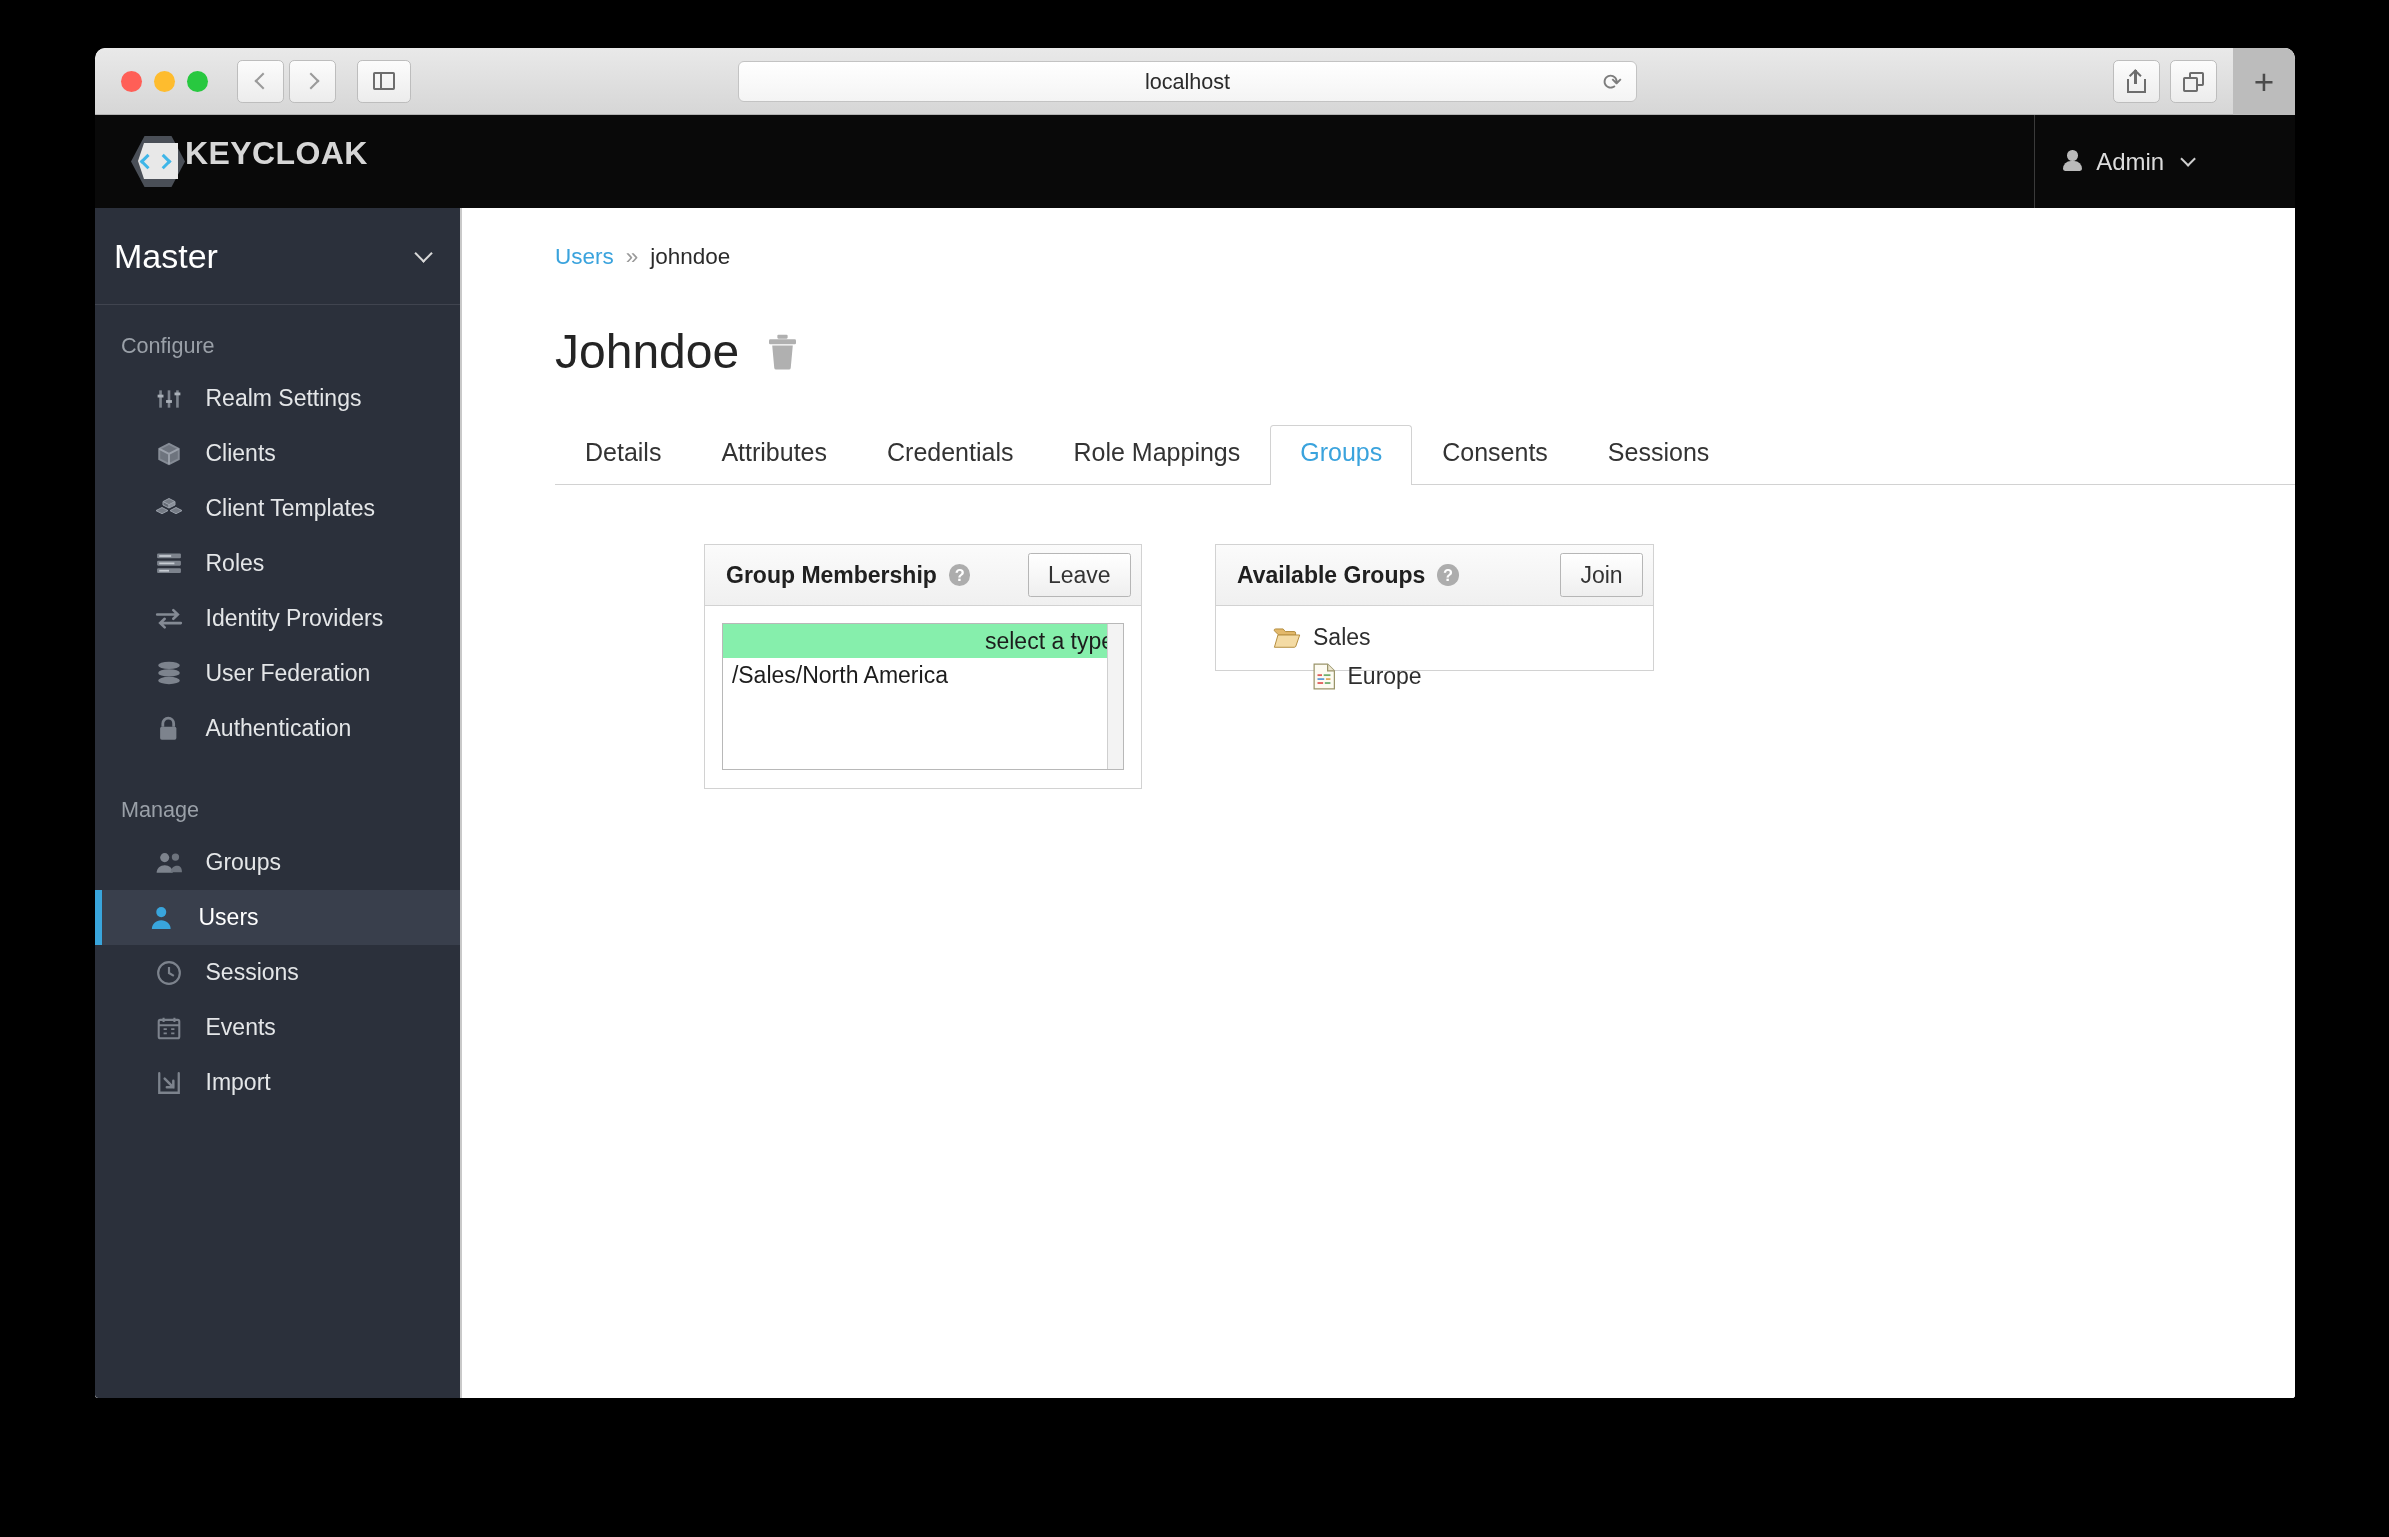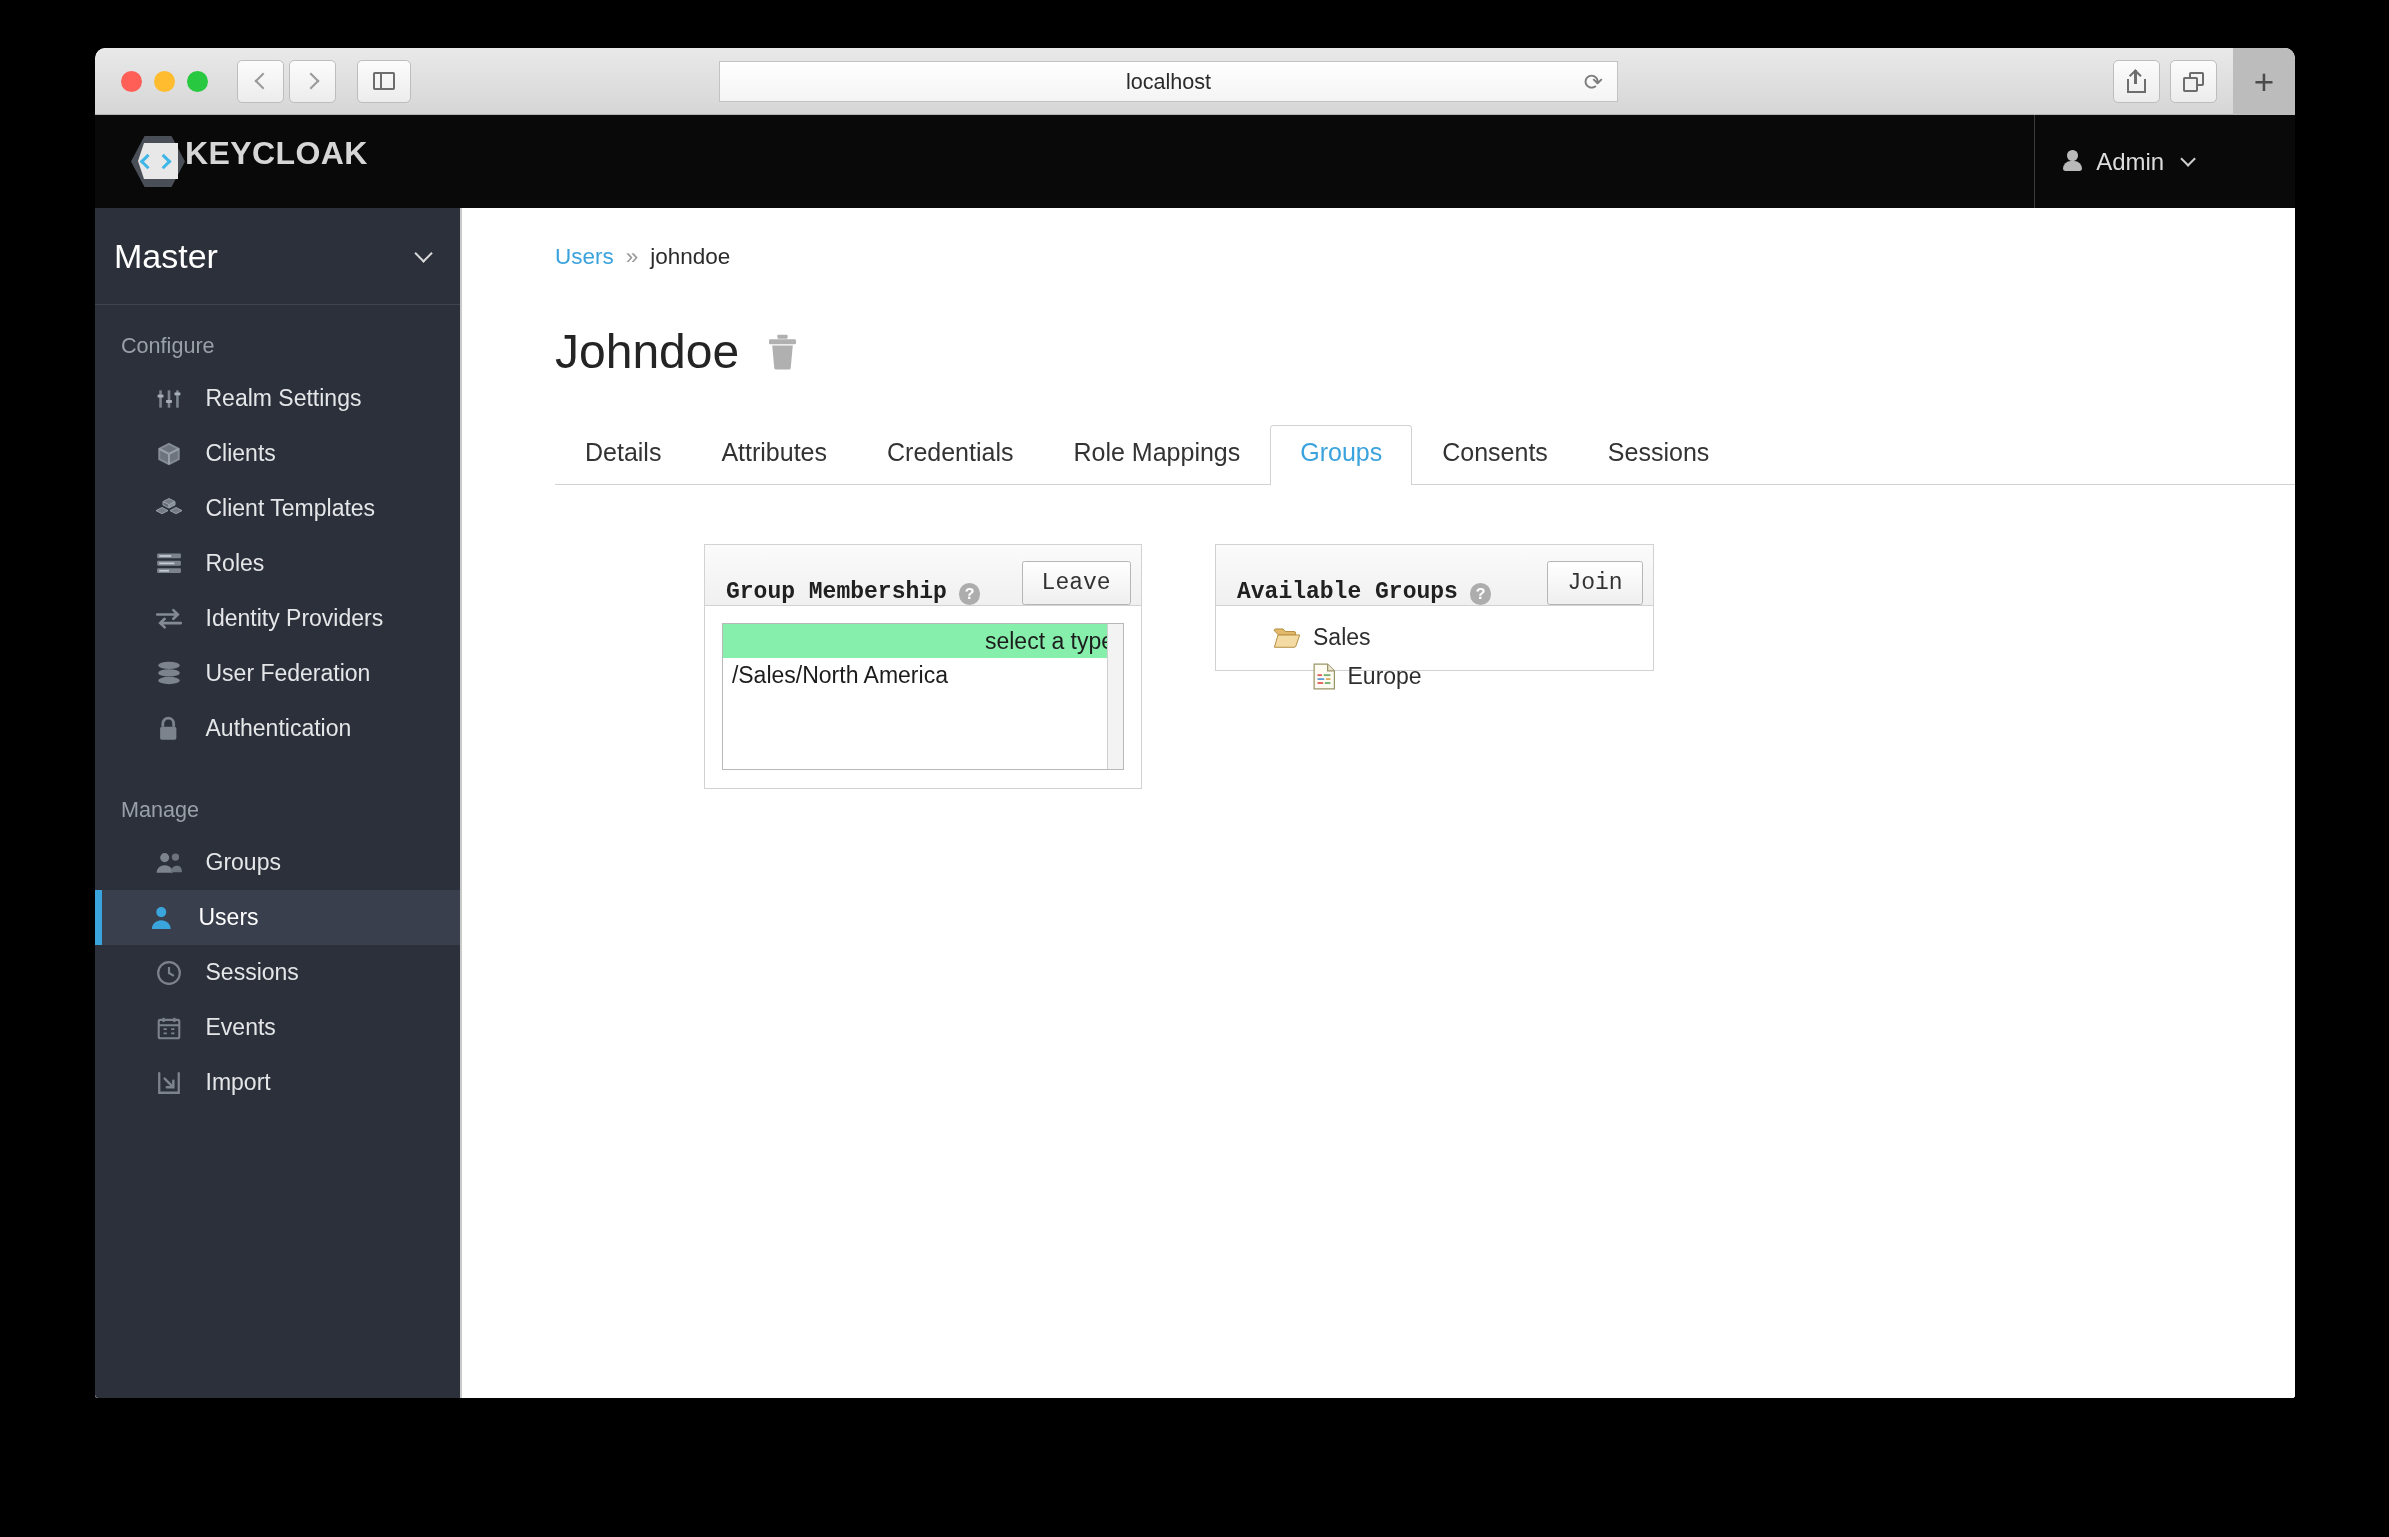--- a/index.html
+++ b/index.html
@@ -53,25 +53,25 @@
   .tb-btn.wide { width: 54px; }
   .chev { width: 12px; height: 12px; border-left: 2.6px solid #9a9a9a; border-bottom: 2.6px solid #9a9a9a; }
   .chev.left  { transform: rotate(45deg); margin-left: 4.3px; }
   .chev.right { transform: rotate(-135deg); margin-right: 4.3px; }
 
   .sidebar-glyph { width: 22.5px; height: 18px; border: 2.2px solid #6d6d6d; border-radius: 1.7px; display: flex; }
   .sidebar-glyph .sg-left { width: 7px; border-right: 2.2px solid #6d6d6d; }
 
   #url-bar {
     position: absolute;
-    left: 624px; top: 13px;
+    left: 643px; top: 13px;
     width: 899px; height: 41px;
     background: linear-gradient(to bottom, #ffffff, #f4f4f4);
     border: 0.9px solid #c3c3c3;
-    border-radius: 0;
+    border-radius: 6px;
     display: flex; align-items: center; justify-content: center; text-align: right;
   }
   #url-text { font-size: 21.6px; color: #2b2b2b; }
   #reload-icon {
     position: absolute; right: 14px; top: 50%; transform: translateY(-50%);
     font-size: 23px; color: #7d7d7d; line-height: 1;
   }
 
   .right-tools { position: absolute; right: 78px; top: 12px; display: flex; gap: 10.4px; }
   .share-glyph { position: relative; width: 19px; height: 22.5px; }
@@ -233,26 +233,25 @@
     border-radius: 3.5px 3.5px 0 0;
     padding-top: 12px;
     padding-bottom: 18px;
   }
 
   
   #panels { display: flex; gap: 73px; margin-top: 59px; margin-left: 149px; }
 
   .panel { border: 0.9px solid #d2d2d2; background: #ffffff; }
   .panel-head {
-    display: flex; align-items: flex-end;
+    display: flex; align-items: center;
     background: linear-gradient(to bottom, #fbfbfb, #f0f0f0);
     border-bottom: 0.9px solid #d2d2d2;
     padding: 0 10.4px 0 21px;
     height: 61px;
-    font-family: Liberation Mono, monospace;
   }
   .panel-title { font-size: 23px; font-weight: bold; color: #202020; }
   .help-icon {
     width: 21.6px; height: 21.6px; border-radius: 50%;
     background: #adadad; color: #ffffff;
     font-size: 16.4px; font-weight: bold;
     display: flex; align-items: center; justify-content: center;
     margin-left: 12px;
   }
   .panel-btn {

